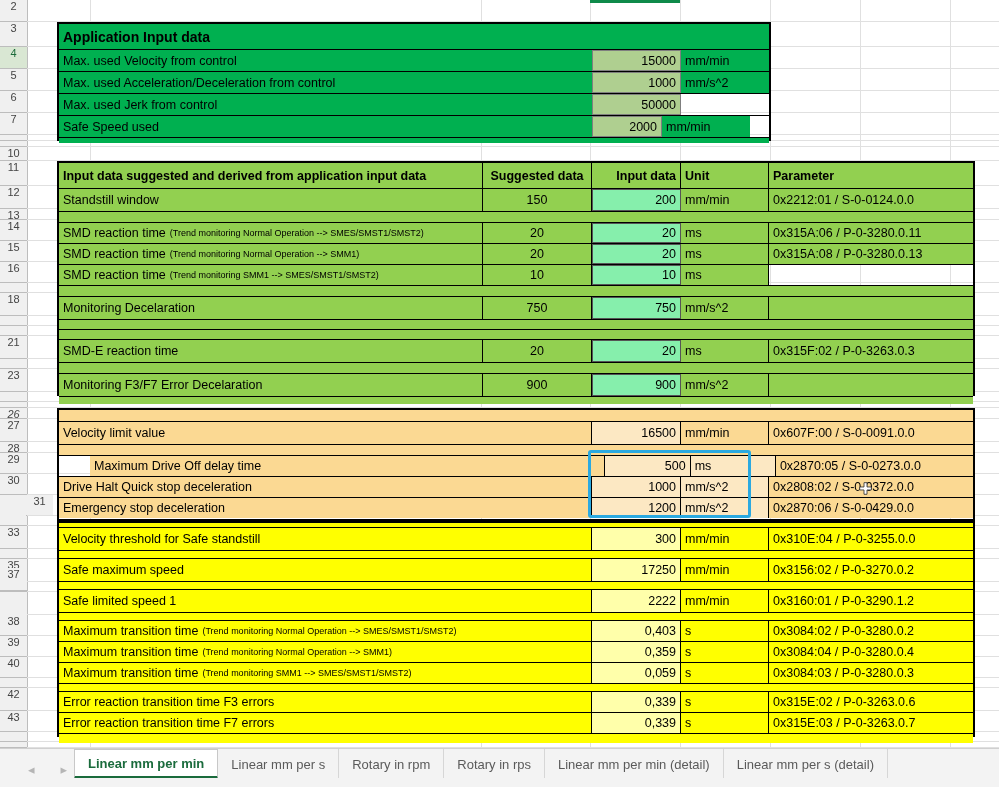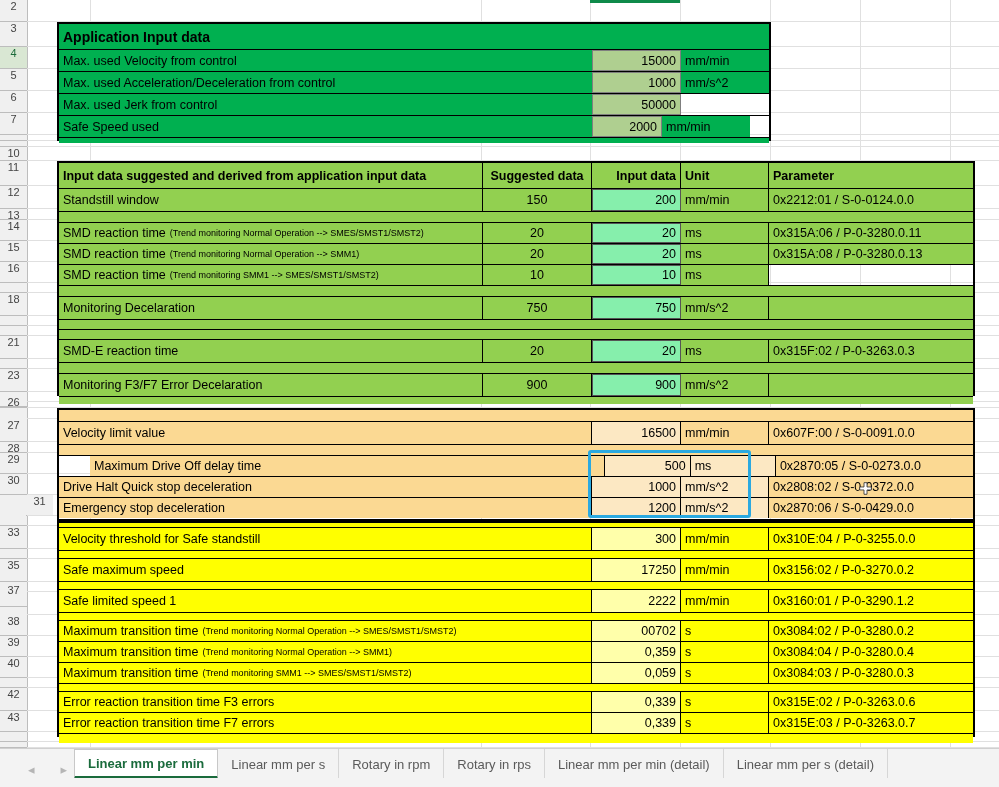--- a/index.html
+++ b/index.html
@@ -128,21 +128,21 @@
         <div class="rowhdr" style="top: 326px; height: 10px;"></div>
         <div class="rowhdr" style="top: 336px; height: 23px;">
           <span>21</span>
         </div>
         <div class="rowhdr" style="top: 359px; height: 10px;"></div>
         <div class="rowhdr" style="top: 369px; height: 23px;">
           <span>23</span>
         </div>
         <div class="rowhdr" style="top: 392px; height: 10px;"></div>
         <div class="rowhdr" style="top: 402px; height: 6px;"></div>
-        <div class="rowhdr" style="top: 396px; height: 11px;">
+        <div class="rowhdr" style="top: 408px; height: 11px; font-style: italic;">
           <span>26</span>
         </div>
         <div class="rowhdr" style="top: 419px; height: 23px;">
           <span>27</span>
         </div>
         <div class="rowhdr" style="top: 442px; height: 11px;">
           <span>28</span>
         </div>
         <div class="rowhdr" style="top: 453px; height: 21px;">
           <span>29</span>
@@ -155,21 +155,21 @@
         </div>
         <div class="rowhdr" style="top: 516px; height: 10px;"></div>
         <div class="rowhdr" style="top: 526px; height: 23px;">
           <span>33</span>
         </div>
         <div class="rowhdr" style="top: 549px; height: 10px;"></div>
         <div class="rowhdr" style="top: 559px; height: 23px;">
           <span>35</span>
         </div>
         <div class="rowhdr" style="top: 582px; height: 10px;"></div>
-        <div class="rowhdr" style="top: 584px; height: 23px;">
+        <div class="rowhdr" style="top: 568px; height: 23px;">
           <span>37</span>
         </div>
         <div class="rowhdr" style="top: 615px; height: 21px;">
           <span>38</span>
         </div>
         <div class="rowhdr" style="top: 636px; height: 21px;">
           <span>39</span>
         </div>
         <div class="rowhdr" style="top: 657px; height: 21px;">
           <span>40</span>
@@ -435,21 +435,21 @@
         <div class="bcell lbl y-base" style="width:204px;">0x3160:01 / P-0-3290.1.2</div>
       </div>
 
       <div class="brow thinline y-base" style="height:8px;"></div>
 
       <div class="brow thinline" style="height:21px;">
         <div class="bcell y-base sep" style="width:533px;">
           <span class="lbl">Maximum transition time</span>
           <span class="sub" style="margin-left:4px;">(Trend monitoring Normal Operation --&gt; SMES/SMST1/SMST2)</span>
         </div>
-        <div class="bcell num val y-val sep" style="width:89px;">00702</div>
+        <div class="bcell num val y-val sep" style="width:89px;">0,403</div>
         <div class="bcell lbl y-base sep" style="width:88px;">s</div>
         <div class="bcell lbl y-base" style="width:204px;">0x3084:02 / P-0-3280.0.2</div>
       </div>
 
       <div class="brow thinline" style="height:21px;">
         <div class="bcell y-base sep" style="width:533px;">
           <span class="lbl">Maximum transition time</span>
           <span class="sub" style="margin-left:4px;">(Trend monitoring Normal Operation --&gt; SMM1)</span>
         </div>
         <div class="bcell num val y-val sep" style="width:89px;">0,359</div>

